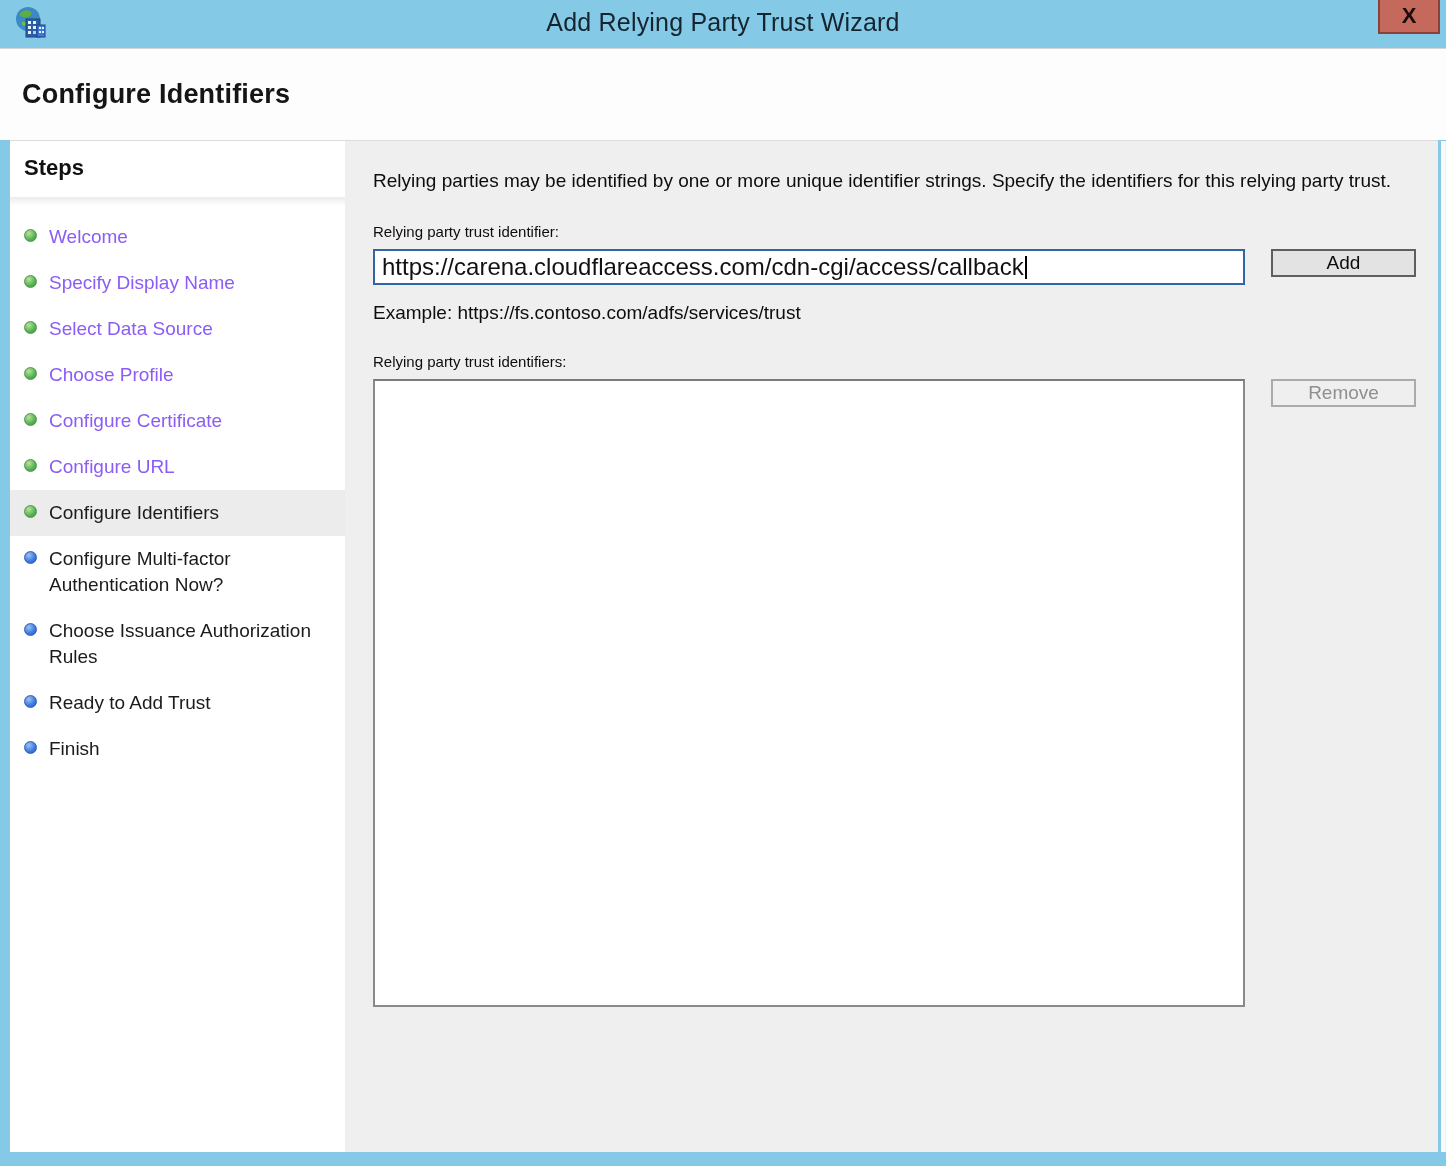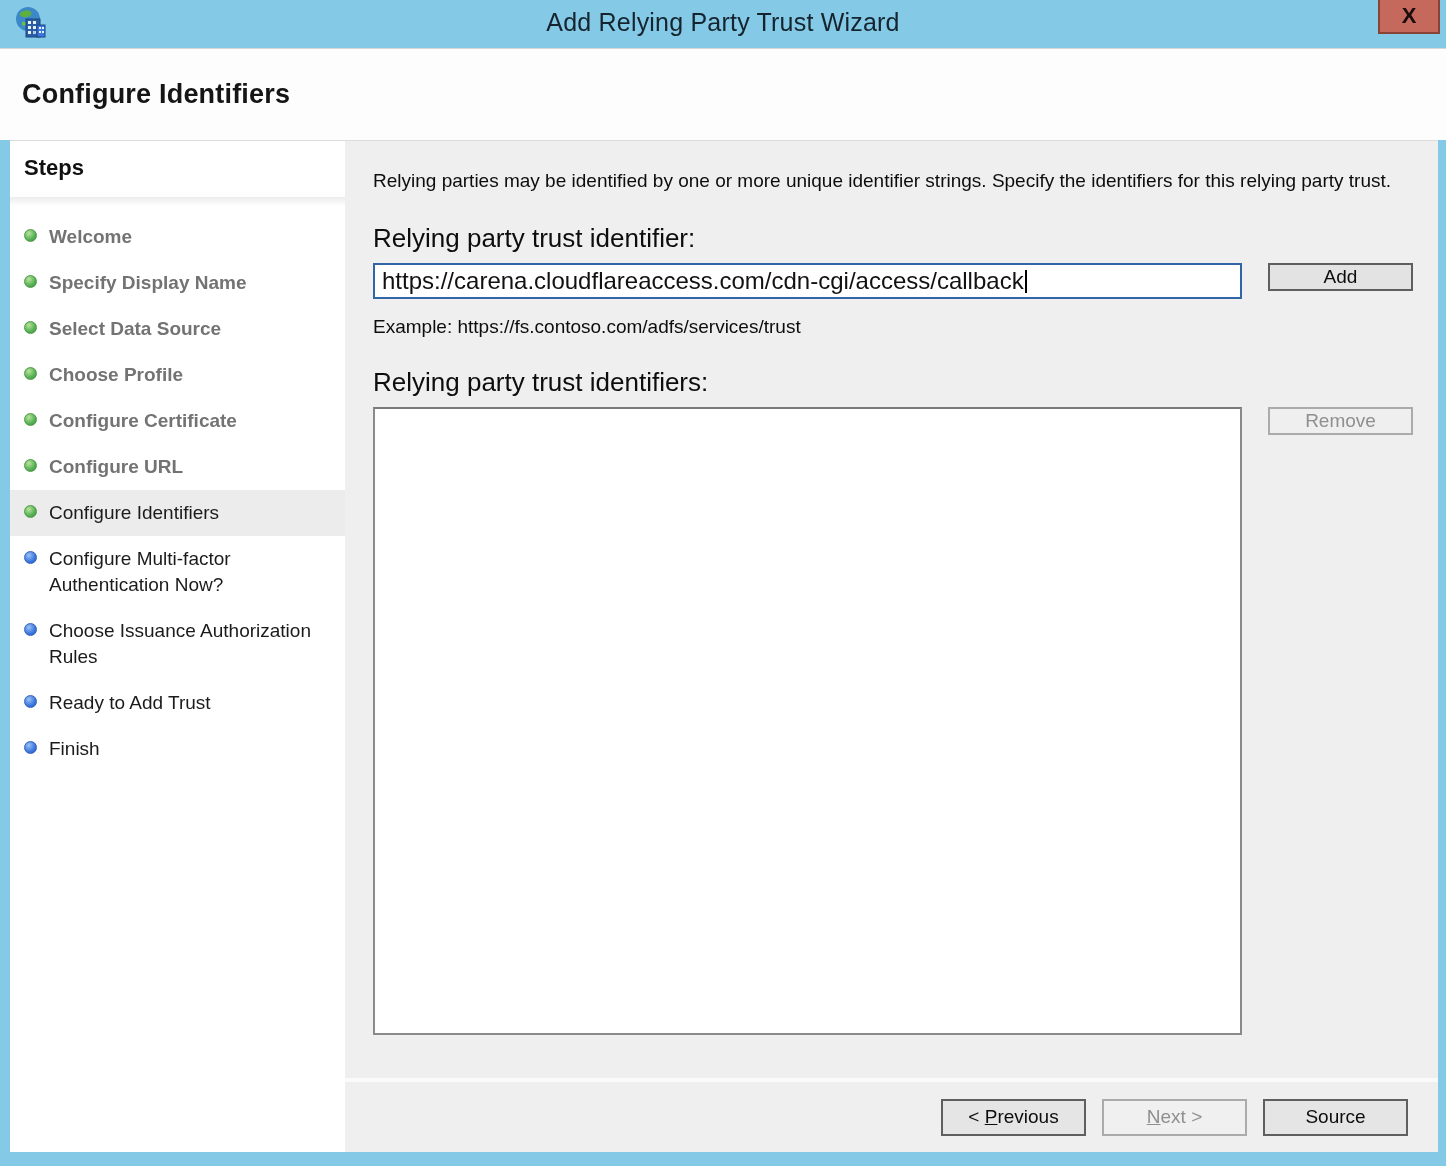--- a/index.html
+++ b/index.html
@@ -41,29 +41,29 @@
   .bullet { flex:0 0 13px; width:13px; height:13px; border-radius:50%; margin:5px 12px 0 0; }
   .bullet.done {
     background:radial-gradient(circle at 35% 30%, #B8E49B, #55B054 60%, #3F8F3F);
     border:1px solid #4E9A47;
   }
   .bullet.pending {
     background:radial-gradient(circle at 35% 30%, #9BC1F5, #3C77DD 60%, #2A5BB8);
     border:1px solid #2E5FBE;
   }
   .step-label { font-size:19px; line-height:26px; color:#1b1b1b; }
-  .step.done .step-label { color:#737373;font-weight:bold; }
+  .step.done .step-label { color:#8b5cf6; }
   .step.current { background:#ECECEC; }
   .step.current .step-label { color:#1b1b1b; }
 
   
-  .main { flex:1 1 auto; background:#EFEFEF; display:flex; flex-direction:column; min-width:0; }
+  .main { flex:1 1 auto; background:#EFEFEF; display:flex; min-width:0; }
   .main-inner { flex:1 1 auto; padding:26px 25px 0 28px; }
   .intro { font-size:19px; line-height:27px; max-width:1030px; color:#0d0d0d; }
-  .field-label { font-size:26px; color:#0d0d0d; margin-top:29px; }
+  .field-label { font-size:15px; color:#0d0d0d; margin-top:29px; }
   .row { display:flex; align-items:flex-start; margin-top:9px; }
   .textbox {
     width:872px; height:36px; background:#FFFFFF; border:2px solid #3265A8;
     display:flex; align-items:center; padding:0 7px; overflow:hidden;
     font-size:24px; white-space:nowrap; cursor:text;
   }
   .caret { display:inline-block; width:2px; height:23px; background:#000; margin-left:1px; }
   .btn {
     font-family:inherit; font-size:19px; color:#0d0d0d; text-align:center;
     background:#E3E3E3; border:2px solid #5F5F5F; cursor:pointer;

